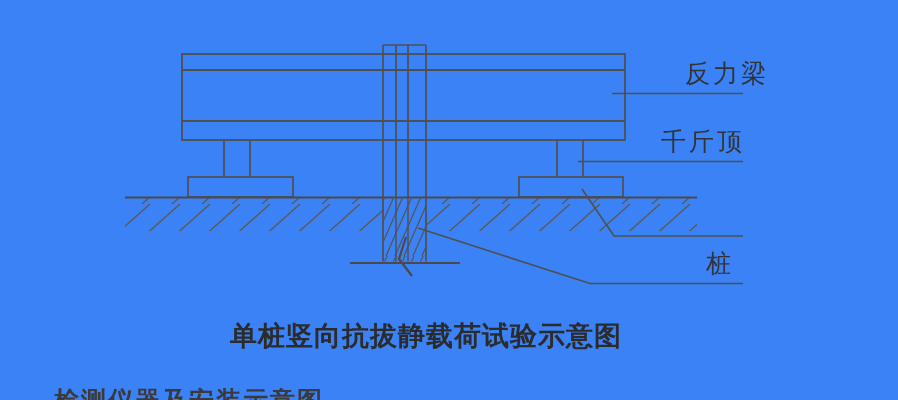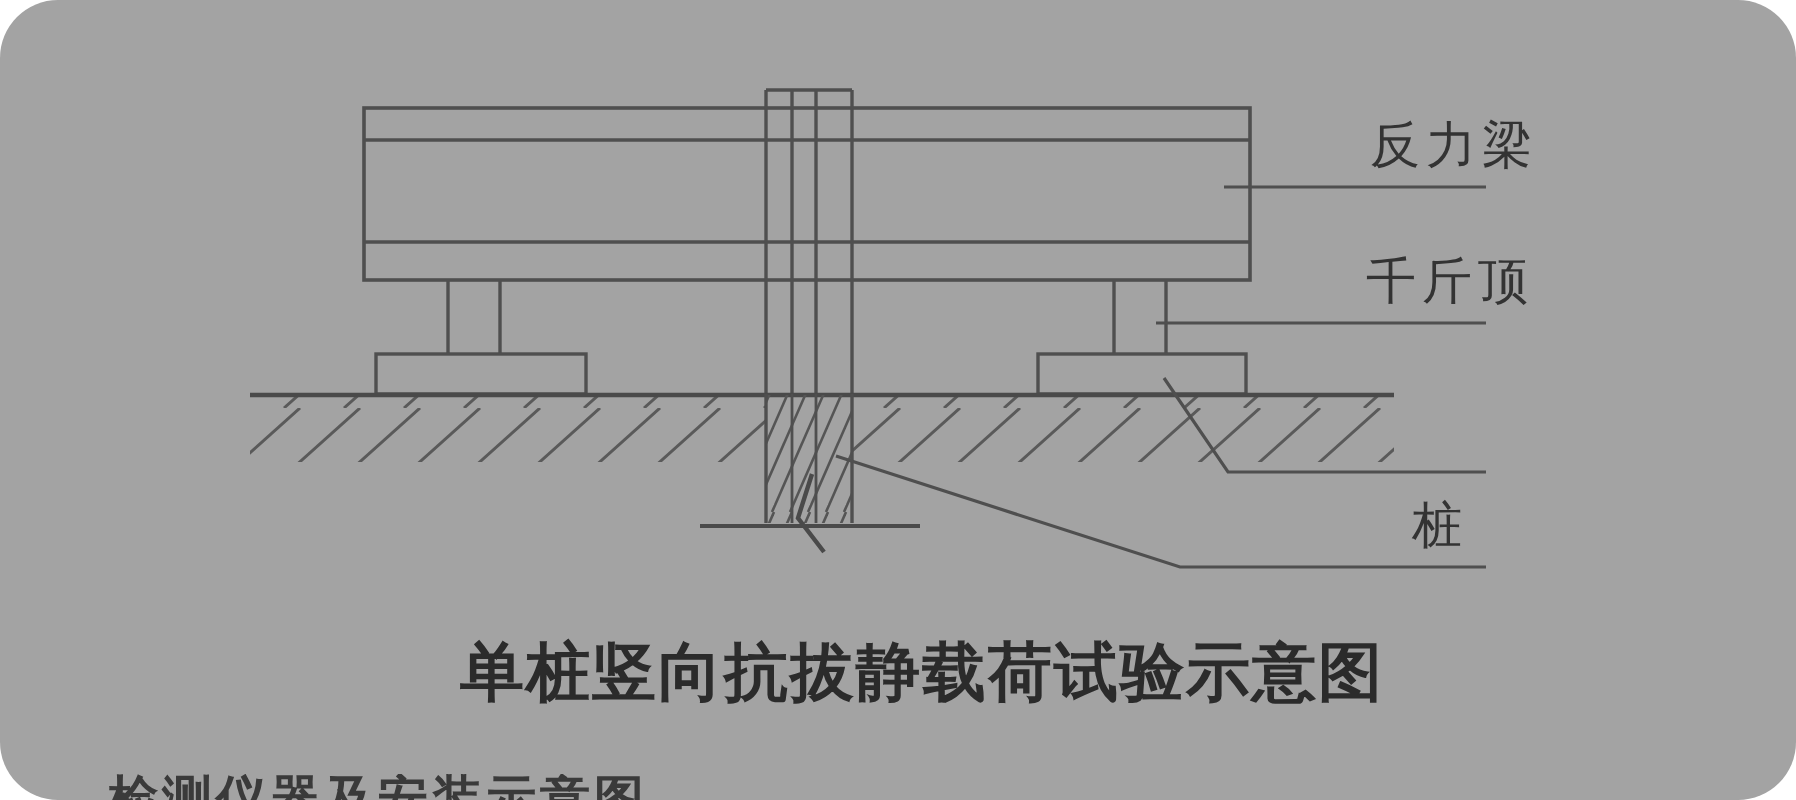--- a/index.html
+++ b/index.html
@@ -5,23 +5,22 @@
   html, body {
     margin: 0;
     padding: 0;
     background: #ffffff;
     font-family: "Liberation Sans", sans-serif;
   }
   .stage {
     position: relative;
     width: 898px;
     height: 400px;
-    background: #a3a3a3;
+    background: #3b82f6;
     overflow: hidden;
-    border-radius: 29px;
   }
   .stage svg {
     position: absolute;
     left: 0;
     top: 0;
   }
   .callout-label {
     position: absolute;
     color: #333333;
     font-size: 25px;
@@ -30,21 +29,21 @@
     white-space: nowrap;
     font-family: "Liberation Sans", sans-serif;
   }
   .diagram-caption {
     position: absolute;
     left: 230px;
     top: 319px;
     width: 340px;
     text-align: center;
     color: #2b2b2b;
-    font-size: 32px;
+    font-size: 27px;
     line-height: 34px;
     font-weight: bold;
     letter-spacing: 1px;
     white-space: nowrap;
     font-family: "Liberation Sans", sans-serif;
   }
   .bottom-partial {
     position: absolute;
     left: 54px;
     top: 387px;
@@ -139,21 +138,21 @@
     <g stroke="#4f4f4f" stroke-width="1.6" fill="none">
       <line x1="612" y1="93.5" x2="743" y2="93.5"></line>
       <line x1="578" y1="161.5" x2="743" y2="161.5"></line>
       <polyline points="582,189 614,236 743,236"></polyline>
       <polyline points="418,228 590,283.5 743,283.5"></polyline>
     </g>
   </svg>
 
   <div class="callout-label" style="left:685px; top:58px;">反力梁</div>
 
-  <div class="callout-label" style="left:683px; top:126px;text-align:right;">千斤顶</div>
+  <div class="callout-label" style="left:661px; top:126px;text-align:right;">千斤顶</div>
 
 
   <div class="callout-label" style="left:706px; top:248px;">桩</div>
 
   <div class="diagram-caption">单桩竖向抗拔静载荷试验示意图</div>
 
   <div class="bottom-partial">检测仪器及安装示意图</div>
 
 </div>
 

